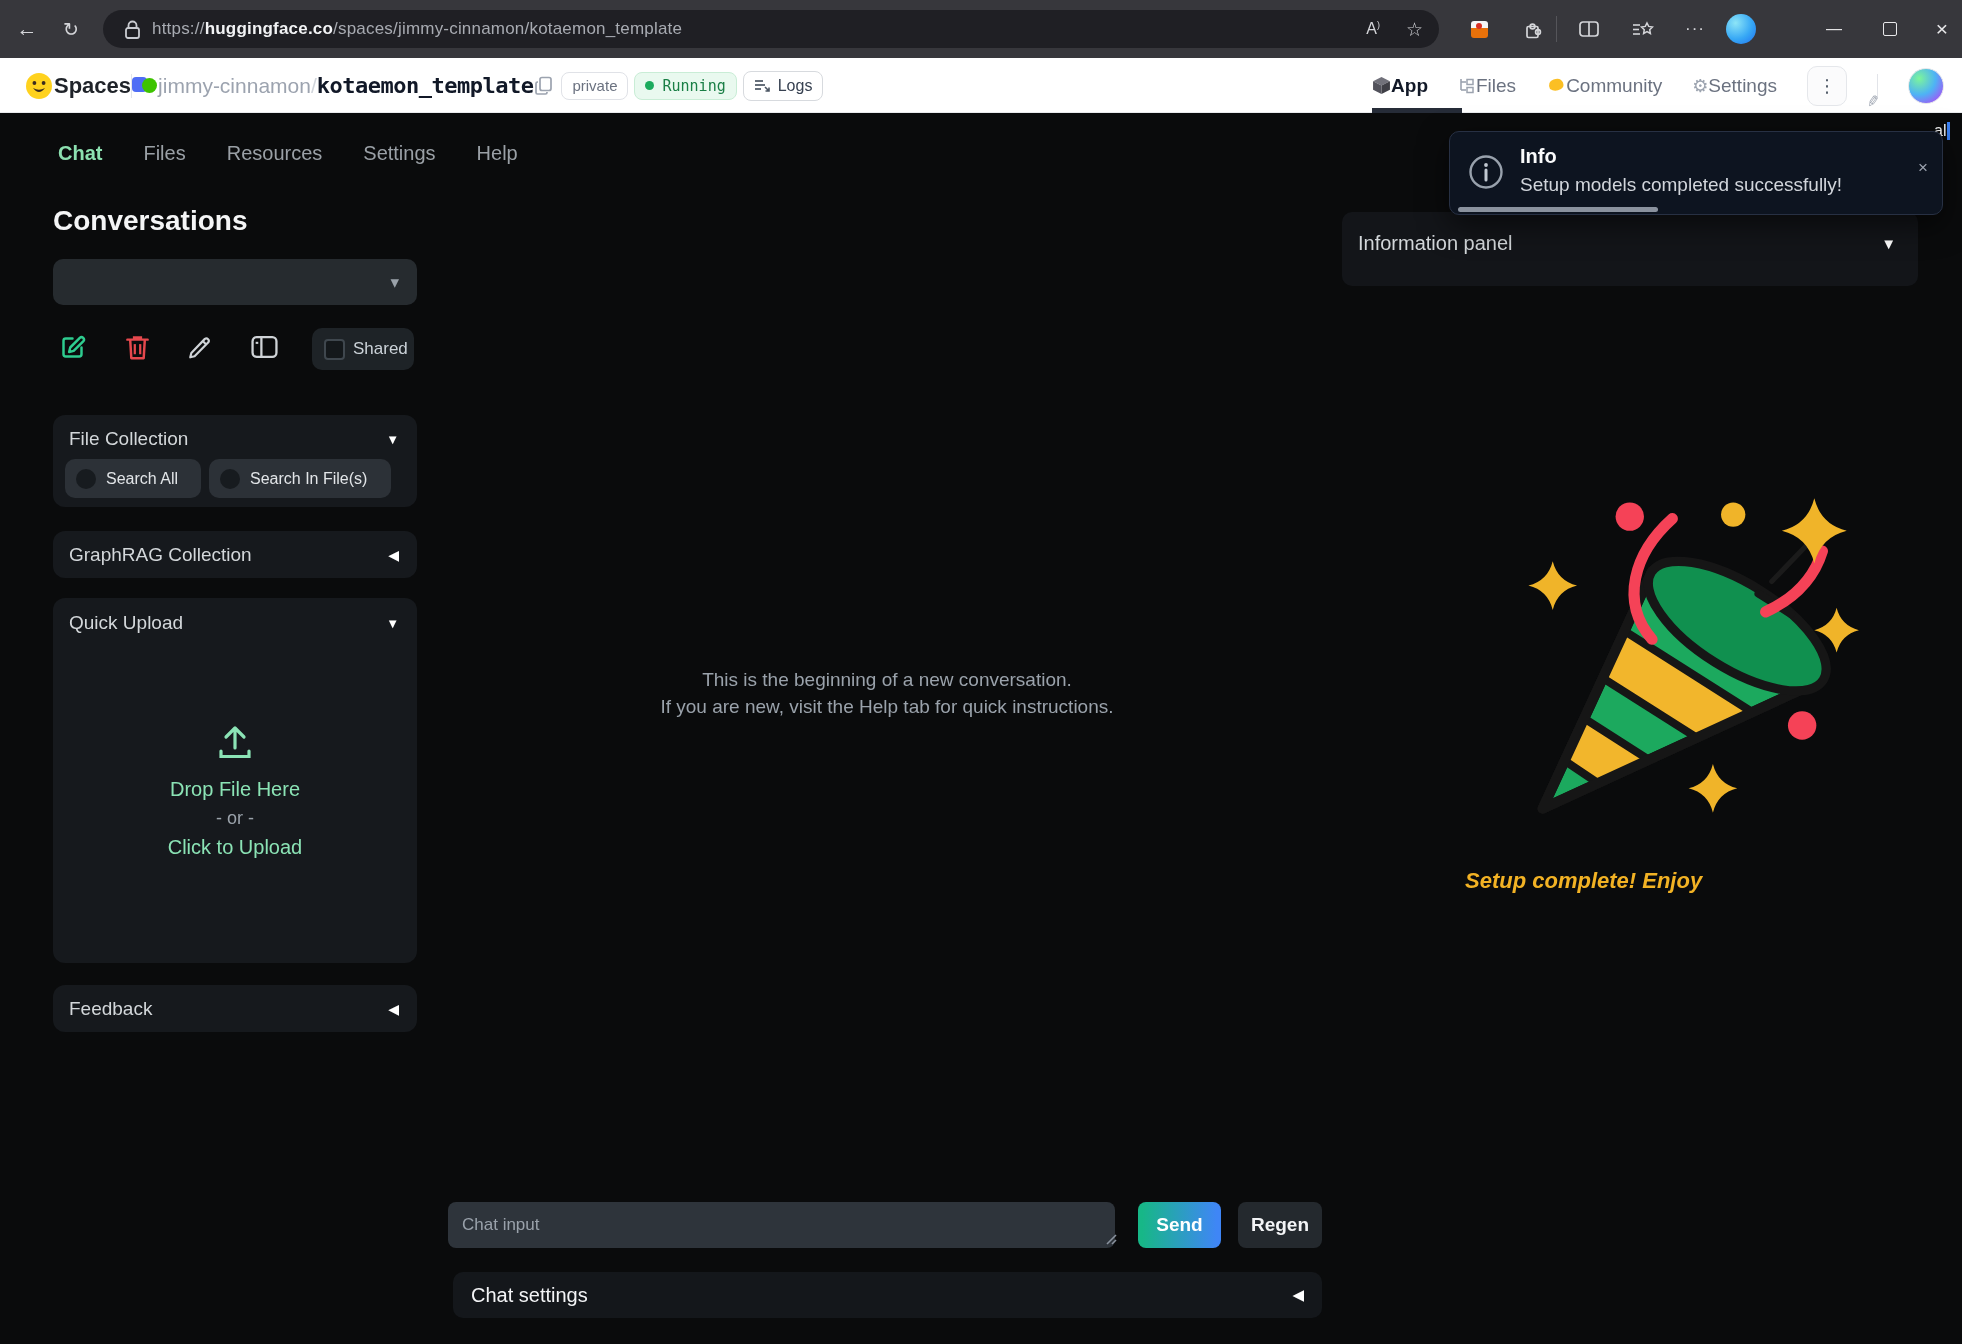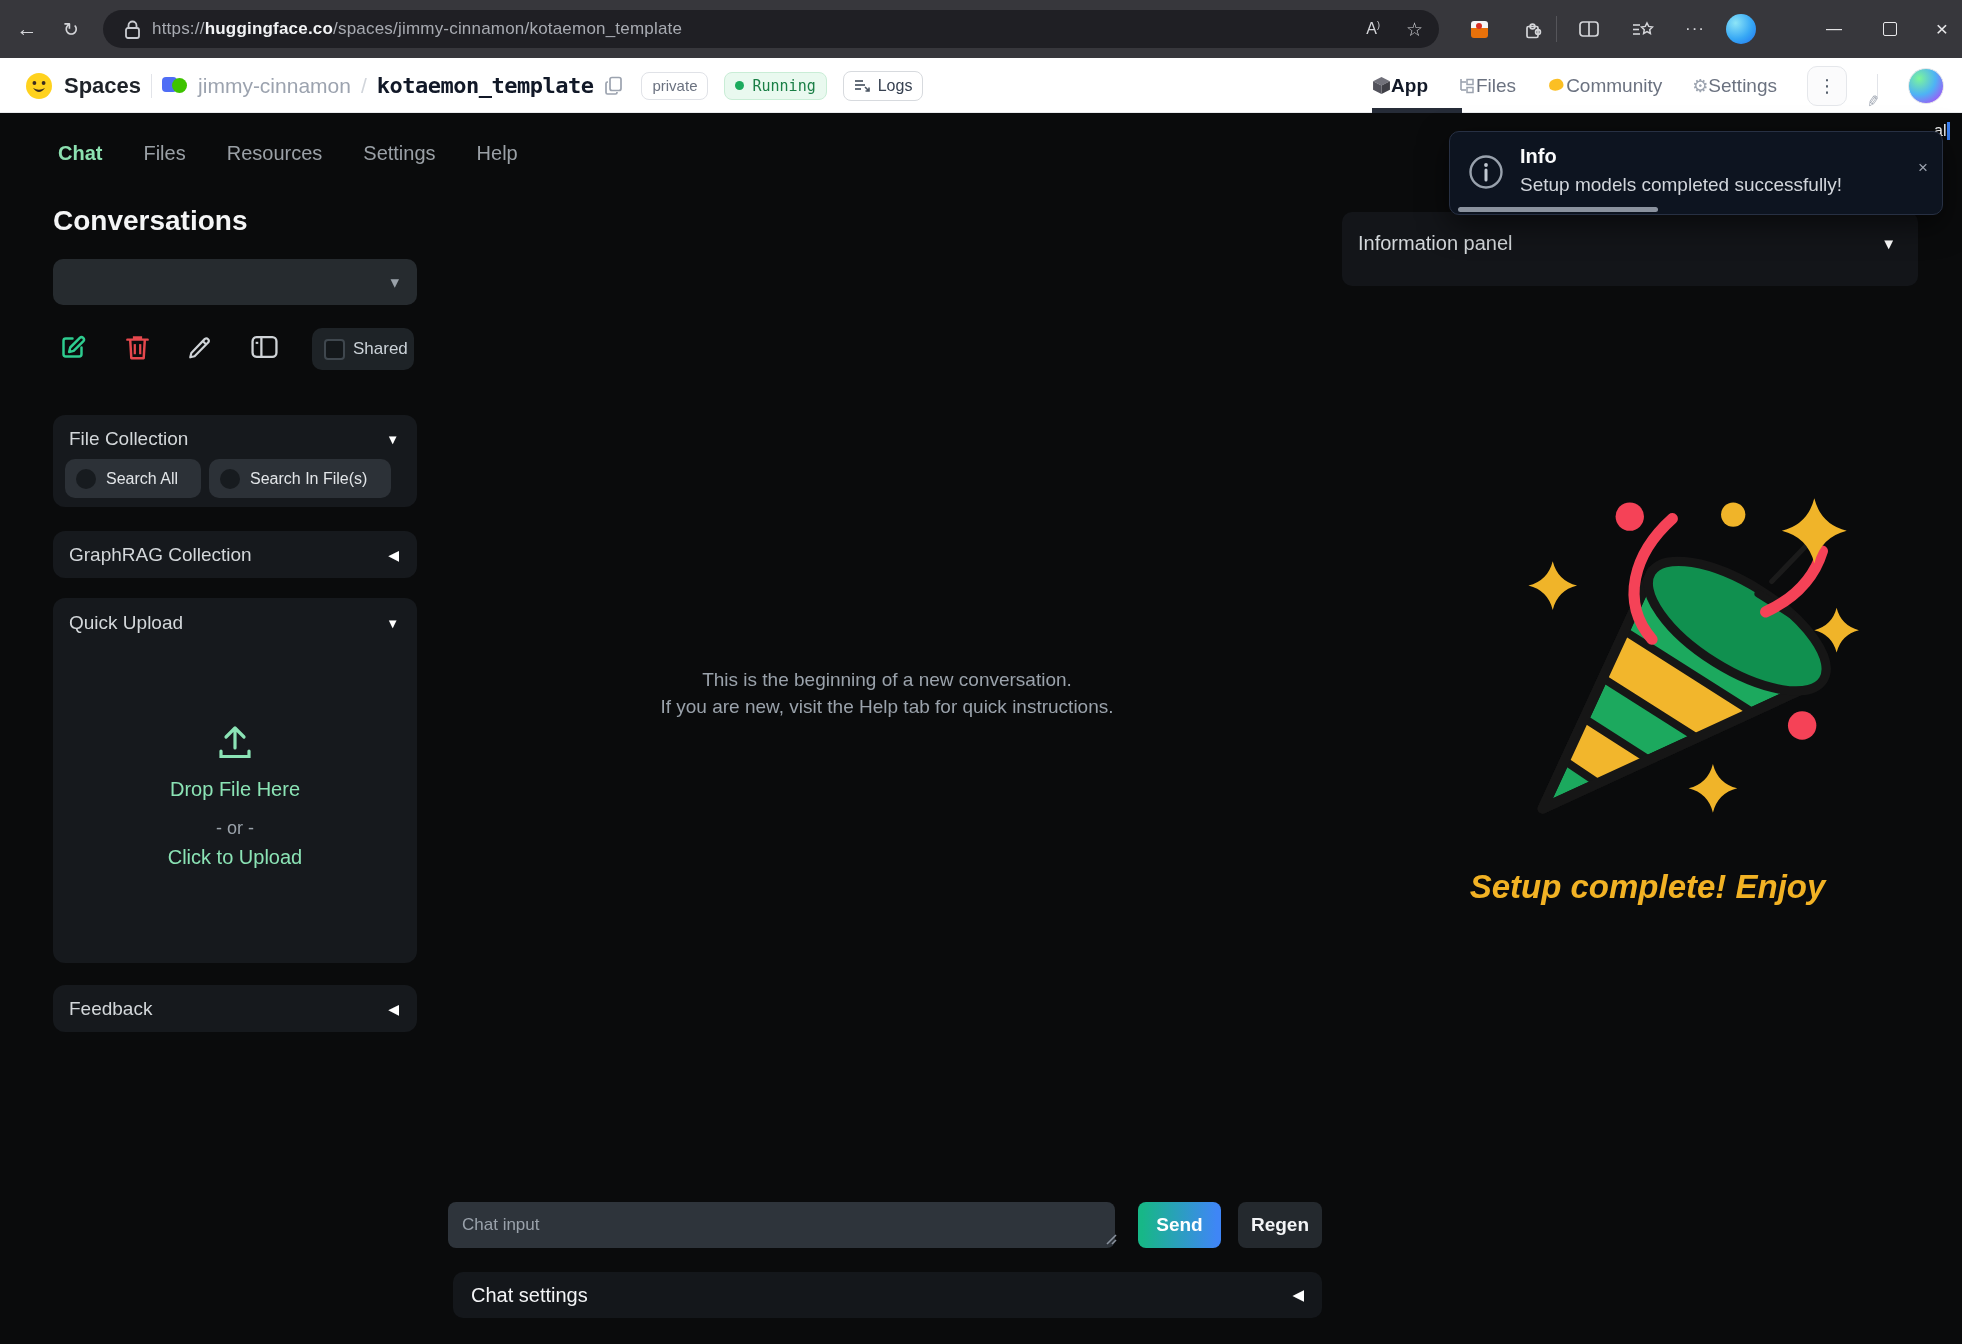--- a/index.html
+++ b/index.html
@@ -11,21 +11,21 @@
   
   .chrome{position:absolute;top:0;left:0;width:1962px;height:58px;background:#37373c;}
   .chrome .cicon{color:#d4d5d9;font-size:21px;width:34px;height:34px;display:flex;align-items:center;justify-content:center;}
   .urlpill{position:absolute;left:103px;top:10px;width:1336px;height:38px;border-radius:19px;background:#1f1f24;display:flex;align-items:center;}
   .urltext{margin-left:12px;font-size:17px;color:#a8abb2;letter-spacing:.2px;white-space:nowrap;}
   .urltext b{color:#f2f3f5;font-weight:700;}
   .winctl{width:40px;height:34px;display:flex;align-items:center;justify-content:center;color:#e8e8ea;}
 
   
   .hfhdr{position:absolute;top:58px;left:0;width:1962px;height:55px;background:#ffffff;border-bottom:1px solid #e8eaed;box-sizing:border-box;}
-  .hfl{position:absolute;left:24px;top:0;height:55px;display:flex;align-items:center;gap:10px;}
+  .hfl{position:absolute;left:24px;top:0;height:55px;display:flex;align-items:center;}
   .hfr{position:absolute;right:18px;top:0;height:55px;display:flex;align-items:center;gap:30px;}
   .hfbrand{font-size:22px;font-weight:700;color:#1f2329;}
   .hfsep{width:1px;height:24px;background:#e2e4e9;}
   .hfowner{font-size:21px;color:#9ca3af;}
   .hfslash{font-size:21px;color:#d1d5db;}
   .hfrepo{font-size:22px;font-weight:700;color:#111827;font-family:"DejaVu Sans Mono",monospace;letter-spacing:-0.5px;}
   .badge{height:28px;border-radius:8px;display:flex;align-items:center;box-sizing:border-box;padding:0 10px;font-size:15px;}
   .badge.private{border:1px solid #e0e2e7;color:#6b7280;}
   .badge.running{background:#e9f9ef;border:1px solid #c9edd6;color:#1a7f46;font-family:"DejaVu Sans Mono",monospace;gap:8px;}
   .rundot{width:9px;height:9px;border-radius:50%;background:#1cab5e;}
@@ -58,21 +58,21 @@
   .emptymsg{position:absolute;left:453px;top:666px;width:868px;text-align:center;font-size:19px;color:#9aa2ab;line-height:27px;}
 
   
   .toast{position:absolute;left:1449px;top:131px;width:492px;height:82px;background:#0d1420;border:1px solid #273043;border-radius:10px;box-shadow:0 10px 30px rgba(0,0,0,.55);z-index:50;overflow:hidden;}
   .toasttitle{position:absolute;left:70px;top:13px;font-size:20px;font-weight:700;color:#f9fafb;}
   .toastmsg{position:absolute;left:70px;top:42px;font-size:19px;color:#d1d5db;white-space:nowrap;}
   .toastclose{position:absolute;right:14px;top:26px;color:#9ca3af;font-size:17px;}
   .toastprog{position:absolute;left:8px;bottom:2px;width:200px;height:5px;border-radius:3px;background:#8a929e;}
 
   .infopanel{position:absolute;left:1342px;top:212px;width:576px;height:74px;background:#131519;border-radius:10px;text-align:center;}
-  .celebrate{position:absolute;left:1465px;top:868px;width:365px;text-align:center;font-size:33px;font-weight:700;font-style:italic;color:#f2b224;}
+  .celebrate{position:absolute;left:1465px;top:868px;width:365px;font-size:22px;font-weight:700;font-style:italic;color:#f2b224;}
 
   
   .chatinput{position:absolute;left:448px;top:1202px;width:667px;height:46px;background:#2e343b;border:none;border-radius:8px;box-sizing:border-box;padding:0 14px;font-size:17px;color:#e5e7eb;font-family:"Liberation Sans",sans-serif;outline:none;}
   .chatinput::placeholder{color:#9aa2ab;}
   .sendbtn{position:absolute;left:1138px;top:1202px;width:83px;height:46px;border:none;border-radius:8px;background:linear-gradient(90deg,#17b787 5%,#3f86f6 95%);color:#fff;font-size:19px;font-weight:700;font-family:"Liberation Sans",sans-serif;}
   .regenbtn{position:absolute;left:1238px;top:1202px;width:84px;height:46px;border:none;border-radius:8px;background:#24292e;color:#f3f4f6;font-size:19px;font-weight:700;font-family:"Liberation Sans",sans-serif;}
   .chatsettings{position:absolute;left:453px;top:1272px;width:869px;height:46px;background:#14171b;border-radius:10px;display:flex;align-items:center;padding:0 18px;box-sizing:border-box;}
   .chatsettings span.title{font-size:20px;color:#f3f4f6;}
 
   .fragment{position:absolute;left:1934px;top:122px;color:#f5f6f7;font-size:16px;display:flex;align-items:center;gap:1px;}
@@ -288,21 +288,21 @@
     <div class="flex" style="padding:14px 18px 0 16px;">
       <span class="panelhead">Quick Upload</span>
       <span class="tri" style="margin-left:auto;">▼</span>
     </div>
     <div style="position:absolute;left:0;top:120px;width:364px;text-align:center;">
       <svg width="46" height="46" viewBox="0 0 46 46">
           <path d="M23 30V10M14 19l9-9 9 9" fill="none" stroke="#8be3b5" stroke-width="3.2" stroke-linecap="round" stroke-linejoin="round"></path>
           <path d="M9 33v5.5h28V33" fill="none" stroke="#8be3b5" stroke-width="3.2" stroke-linecap="round"></path>
         </svg>
       <div class="mint" style="font-size:20px;margin-top:10px;">Drop File Here</div>
-      <div class="dim" style="font-size:18px;margin-top:17px;">- or -</div>
+      <div class="dim" style="font-size:18px;margin-top:7px;">- or -</div>
       <div class="mint" style="font-size:20px;margin-top:7px;">Click to Upload</div>
     </div>
   </div>
 
   <div class="panel flex" style="left:53px;top:985px;width:364px;height:47px;padding:0 18px 0 16px;">
     <span class="panelhead">Feedback</span>
     <span class="tri" style="margin-left:auto;font-size:14px;">◀</span>
   </div>
 
   <div class="emptymsg">

